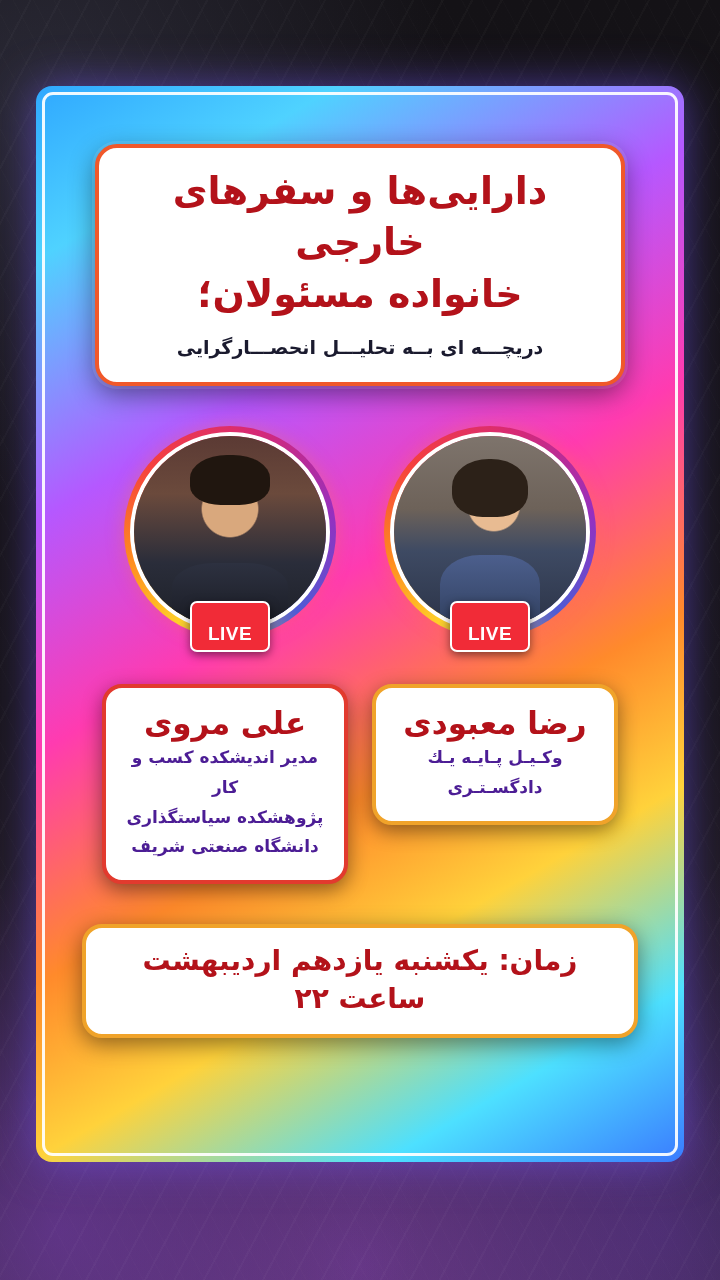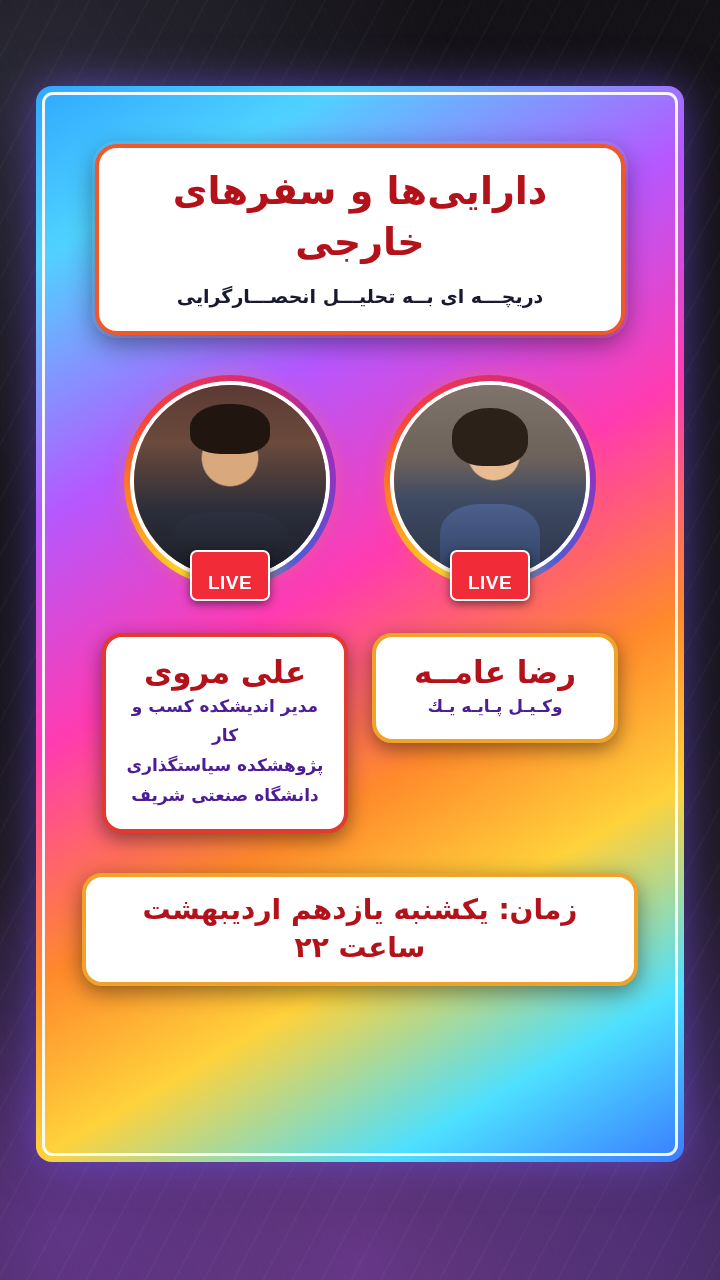--- a/index.html
+++ b/index.html
@@ -249,20 +249,21 @@
 
   <div class="neon-frame">
     <div class="neon-frame-inner"></div>
   </div>
 
   <div class="content">
 
     <div class="title-card">
       <div class="title-main">
         <div>دارایی‌ها و سفرهای خارجی</div>
+        <div>خانواده مسئولان؛</div>
       </div>
       <div class="title-sub">
         <span>دریچـــه ای بــه تحلیـــل انحصـــارگرایی</span>
       </div>
     </div>
 
     <div class="avatars">
 
       <div class="avatar-wrap">
         <div class="avatar-ring">
@@ -280,23 +281,24 @@
           </div>
         </div>
         <div class="live-badge">LIVE</div>
       </div>
 
     </div>
 
     <div class="speakers">
 
       <div class="speaker-card c-right">
-        <div class="speaker-name">رضا عامــه</div>
+        <div class="speaker-name">رضا معبودی</div>
         <div class="speaker-role">
           <span>وکـیـل پـایـه یـك</span>
+          <span>دادگسـتـری</span>
         </div>
       </div>
 
       <div class="speaker-card c-left">
         <div class="speaker-name">علی مروی</div>
         <div class="speaker-role">
           <span>مدیر اندیشکده کسب و کار</span>
           <span>پژوهشکده سیاستگذاری</span>
           <span>دانشگاه صنعتی شریف</span>
         </div>

